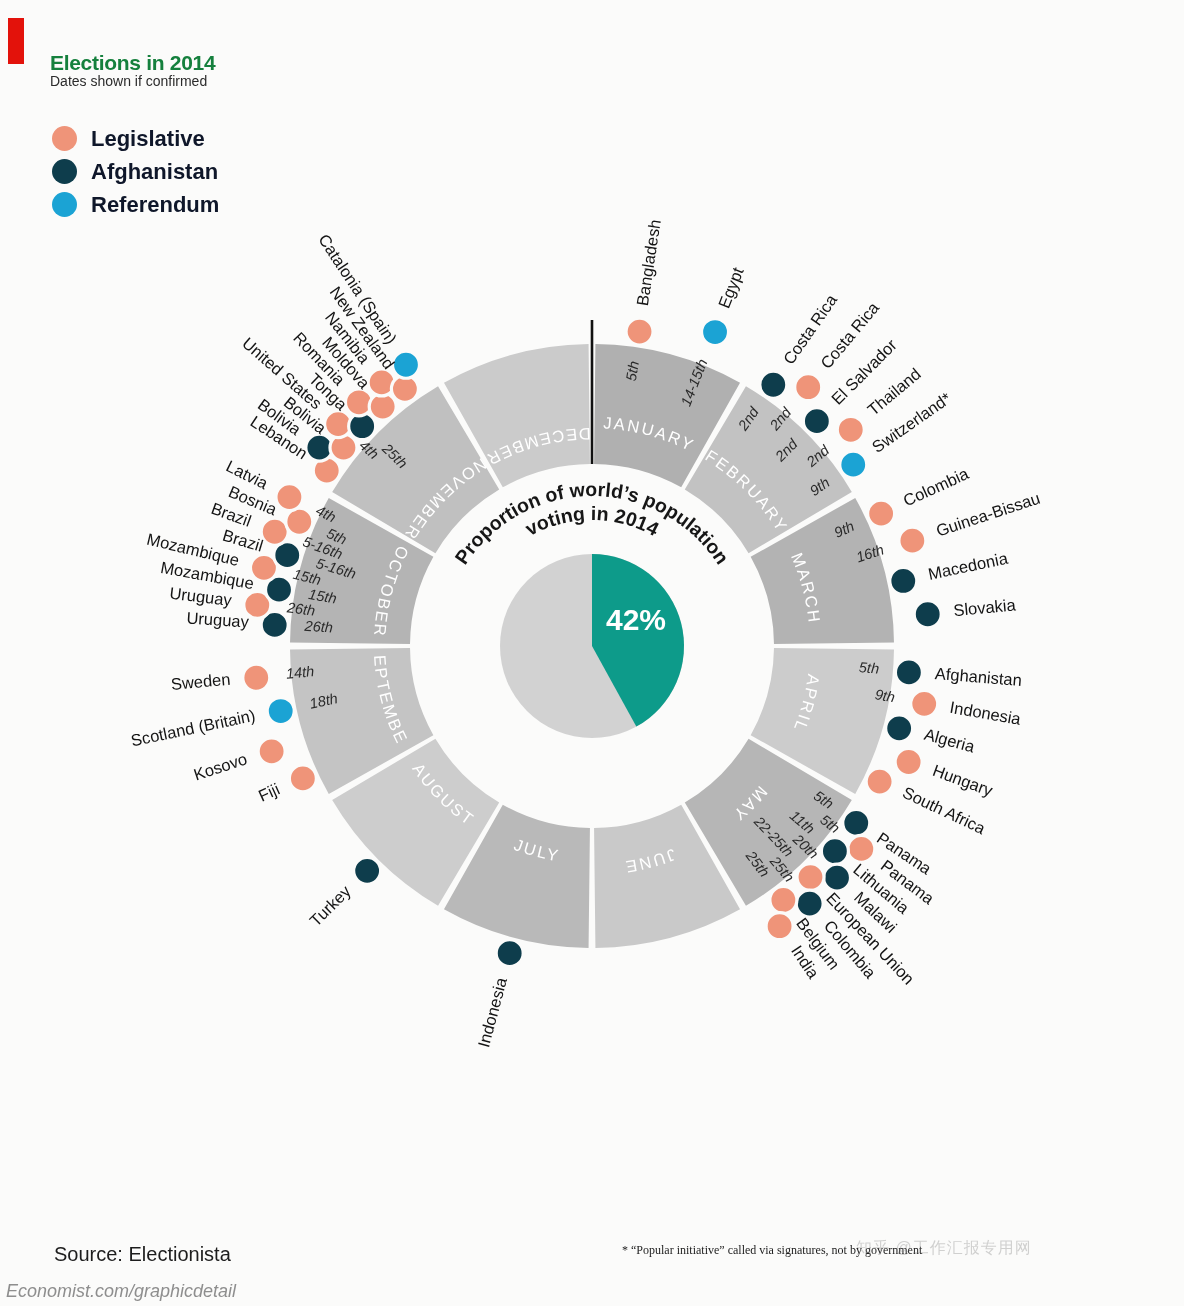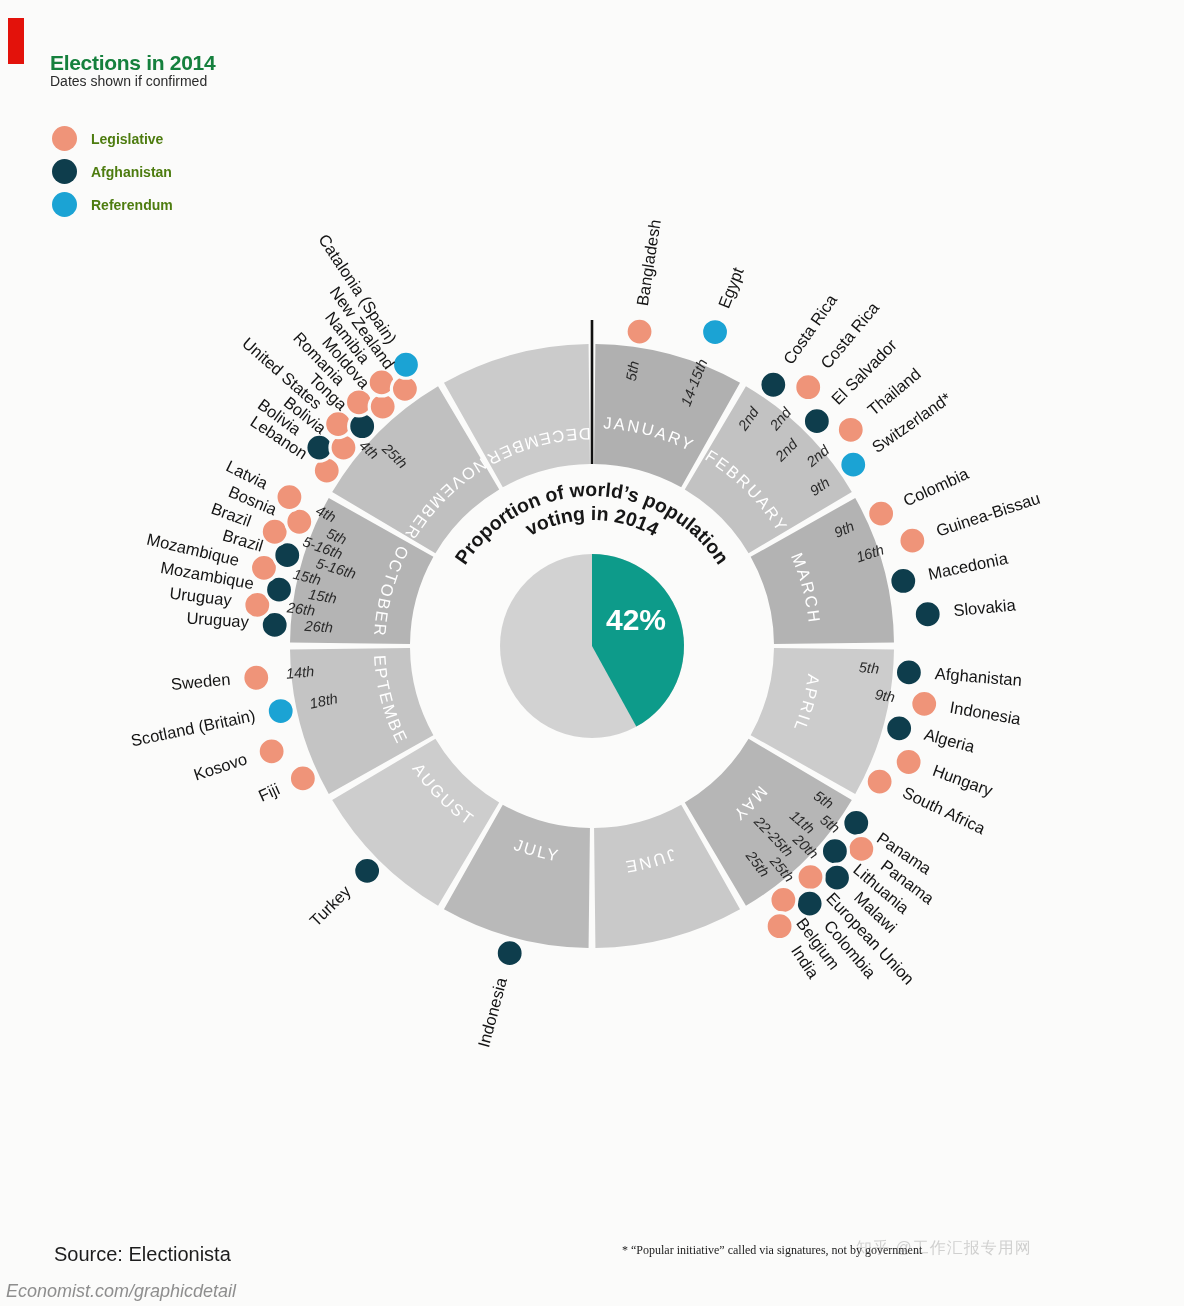--- a/index.html
+++ b/index.html
@@ -20,21 +20,21 @@
     font-size:21px;font-weight:bold;letter-spacing:-0.3px;color:#15803d;margin-top:29px;
   }
   #subtitle{
     position:absolute;left:50px;top:73px;
     font-size:14px;color:#2b2b2b;font-weight:400;
   }
   
   #legend{position:absolute;left:52px;top:122px;}
   .legend-row{display:flex;align-items:center;height:33px;}
   .legend-dot{width:25px;height:25px;border-radius:50%;margin-right:14px;box-shadow:0 0 0 2.5px #fbfbfa;}
-  .legend-label{font-size:14px;font-weight:bold;color:#4d7c0f;}
+  .legend-label{font-size:22px;font-weight:bold;color:#0f172a;}
   
   #wheel{
     position:absolute;left:162px;top:176px;width:860px;height:930px;
   }
   #wheel svg{display:block;overflow:visible;}
   .month-label{
     fill:#ffffff;font-size:16.5px;font-family:"Liberation Sans",sans-serif;
     letter-spacing:2.2px;font-weight:400;
   }
   .center-title{

